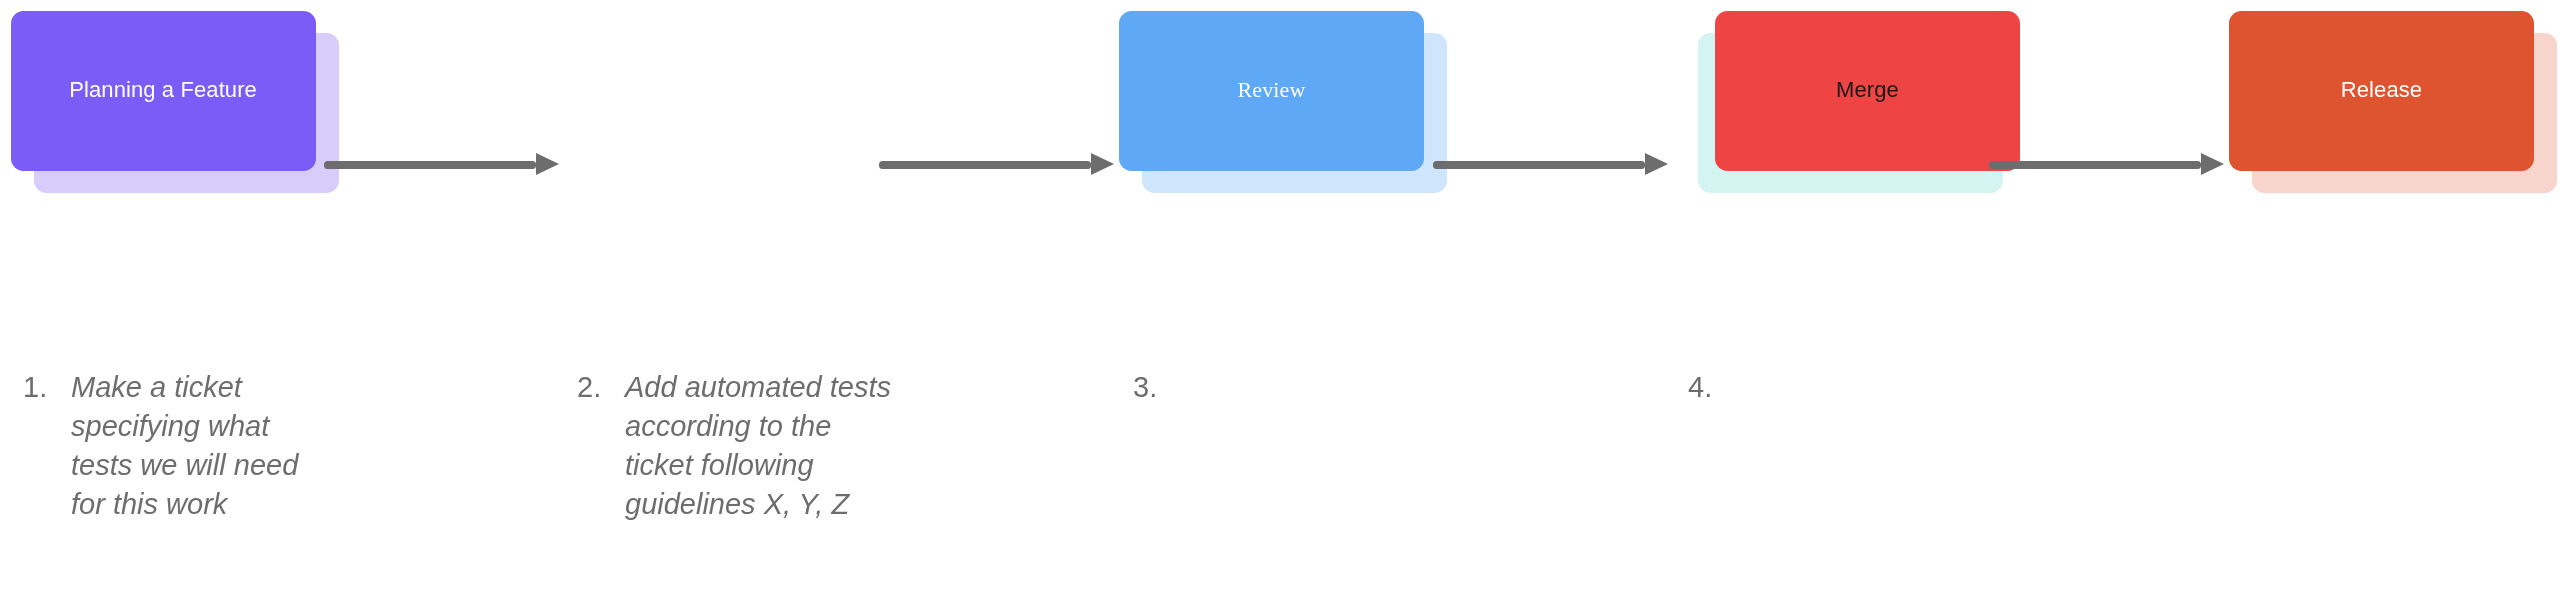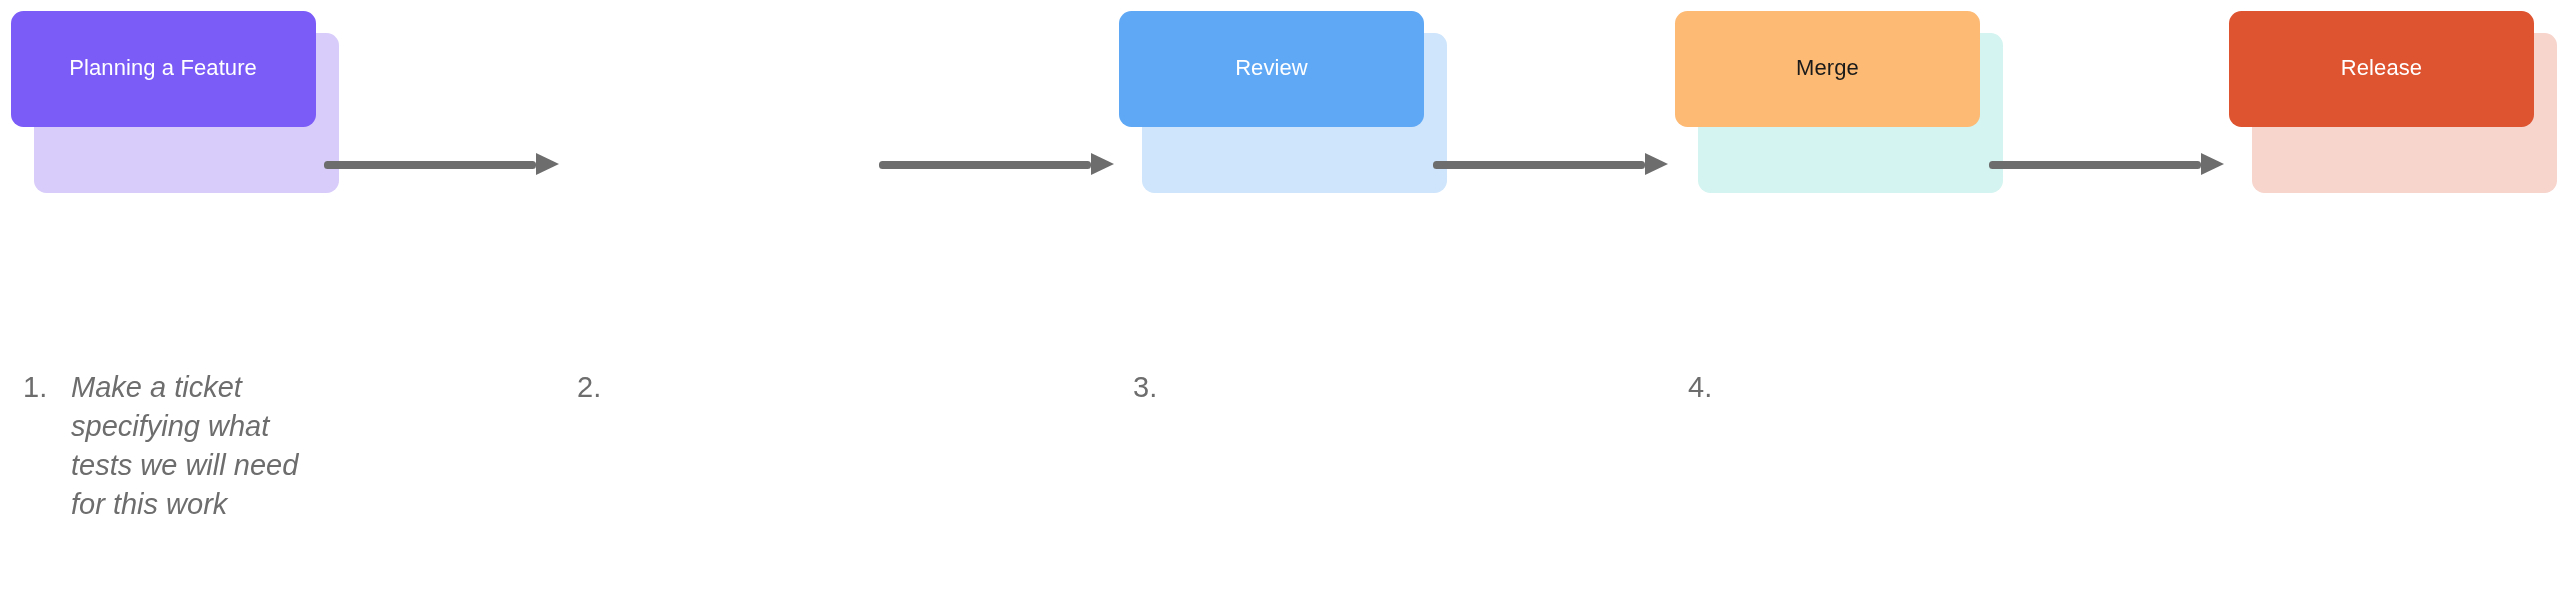--- a/index.html
+++ b/index.html
@@ -44,21 +44,21 @@
     width: 305px;
     height: 160px;
     border-radius: 12.4px;
   }
 
   .stage-card {
     position: absolute;
     left: 0;
     top: 0;
     width: 305px;
-    height: 116px;
+    height: 160px;
     border-radius: 12.4px;
     display: flex;
     align-items: center;
     justify-content: center;
   }
 
   .stage-label {
     font-size: 22px;
     font-weight: 400;
     letter-spacing: 0.1px;
@@ -123,27 +123,27 @@
       <div class="stage-shadow" style="background:#d8ccfb;"></div>
       <div class="stage-card" style="background:#7c5cf7;">
         <span class="stage-label" style="color:#ffffff;">Planning a Feature</span>
       </div>
     </div>
 
 
     <div class="stage" style="left:1119px;">
       <div class="stage-shadow" style="background:#cee5fb;"></div>
       <div class="stage-card" style="background:#5fa8f5;">
-        <span class="stage-label" style="color:#ffffff;">Review</span>
+        <span class="stage-label" style="color:#ffffff;font-family:Liberation Serif, serif;">Review</span>
       </div>
     </div>
 
     <div class="stage" style="left:1675px;">
       <div class="stage-shadow" style="background:#d3f4f0;"></div>
-      <div class="stage-card" style="background:#fdba74;">
+      <div class="stage-card" style="background:#ef4444;margin-left:40px;">
         <span class="stage-label" style="color:#1a1a1a;">Merge</span>
       </div>
     </div>
 
     <div class="stage" style="left:2229px;">
       <div class="stage-shadow" style="background:#f7d4cc;"></div>
       <div class="stage-card" style="background:#de5330;">
         <span class="stage-label" style="color:#ffffff;">Release</span>
       </div>
     </div>
@@ -170,20 +170,21 @@
 
   </div>
 
   <div class="caption" style="left:23px; width:292px;">
     <span class="caption-num">1.</span>
     <span class="caption-text">Make a ticket specifying what tests we will need for this work</span>
   </div>
 
   <div class="caption" style="left:577px; width:318px;">
     <span class="caption-num">2.</span>
+    <span class="caption-text">Add automated tests according to the ticket following guidelines X, Y, Z</span>
   </div>
 
   <div class="caption" style="left:1133px; width:318px;">
     <span class="caption-num">3.</span>
   </div>
 
   <div class="caption" style="left:1688px; width:354px;">
     <span class="caption-num">4.</span>
   </div>
 

